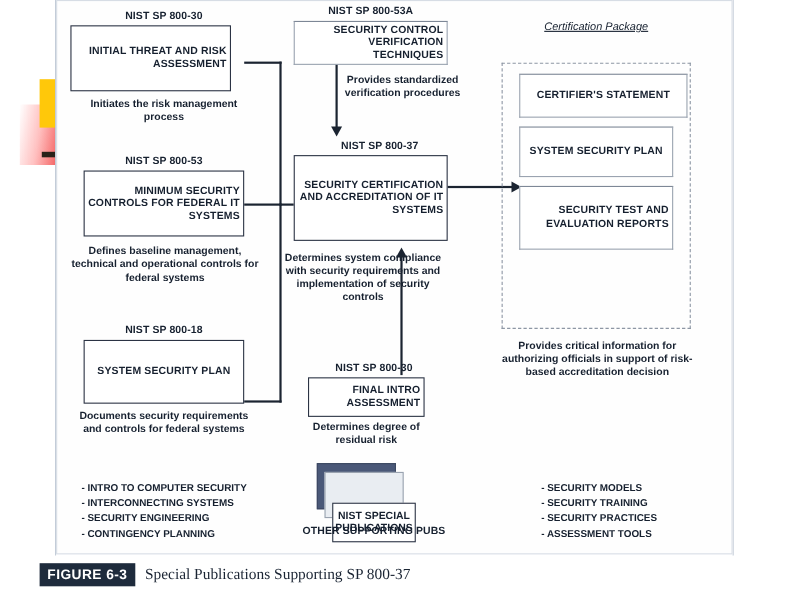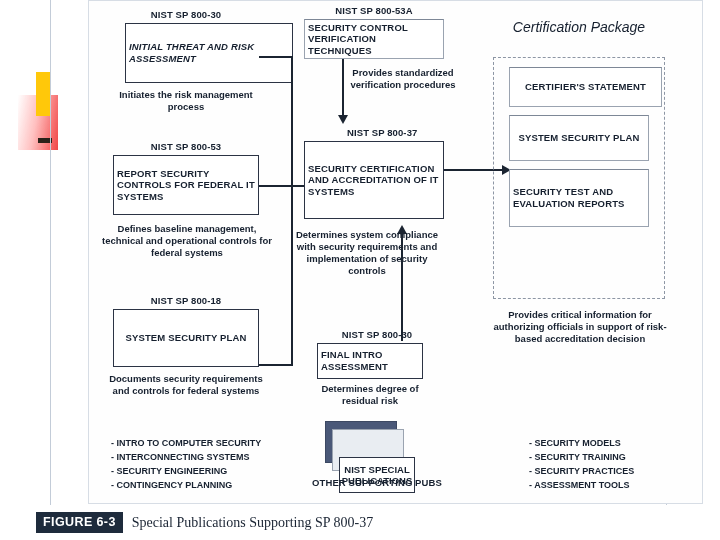--- a/index.html
+++ b/index.html
@@ -27,47 +27,47 @@
   .deco-vline{
     position:absolute;left:50px;top:0;width:1px;height:505px;background:#c3ccd8;
   }
   .deco-vline-r{
     position:absolute;left:666px;top:0;width:1px;height:505px;background:#c3ccd8;
   }
 
   
   #frame{
     position:absolute;left:51px;top:0px;width:615px;height:504px;
-    background:#fefefe;border:1px solid #d7dde5;box-sizing:border-box;margin-left:37px;
+    background:#fefefe;border:1px solid #d7dde5;box-sizing:border-box;
   }
 
   
   .cap{
     position:absolute;font-size:9.5px;font-weight:bold;letter-spacing:.1px;
     color:#16202f;text-align:center;white-space:nowrap;
   }
   .box{
     position:absolute;box-sizing:border-box;background:#ffffff;
     border:1.4px solid #2b3344;
-    display:flex;align-items:center;justify-content:center;text-align:left;
+    display:flex;align-items:center;justify-content:center;text-align:right;
     font-size:9.5px;font-weight:bold;line-height:1.22;letter-spacing:.15px;
     color:#16202f;padding:2px 3px;
   }
   .box.soft{border-color:#9aa3b0;border-top-color:#7d8796;}
   .note{
     position:absolute;font-size:9.5px;font-weight:bold;line-height:1.25;
     text-align:center;color:#16202f;
   }
   .bullets{
     position:absolute;font-size:9px;font-weight:bold;line-height:1.55;
     color:#16202f;white-space:nowrap;
   }
   .pkg-title{
-    position:absolute;font-style:italic;font-size:14px;font-weight:normal;
-    text-align:center;line-height:1.2;color:#16202f;
+    position:absolute;font-style:italic;font-size:10px;font-weight:normal;
+    text-align:center;line-height:1.2;color:#16202f;text-decoration:underline;
   }
   .dashbox{
     position:absolute;box-sizing:border-box;
     border:1.6px dashed #8d96a4;background:transparent;
   }
 
   
   .ln{position:absolute;background:#1b2431;}
   .lnh{height:2.2px;}
   .lnv{width:2.2px;}
@@ -113,25 +113,25 @@
 
   <div class="deco-red"></div>
   <div class="deco-yellow"></div>
   <div class="deco-dash"></div>
   <div class="deco-vline"></div>
   <div class="deco-vline-r"></div>
 
   <div id="frame">
 
     <div class="cap" style="left:22px;top:8px;width:150px;">NIST SP 800-30</div>
-    <div class="box" style="left:36px;top:22px;width:168px;height:60px;font-style:italic;">INITIAL THREAT AND RISK ASSESSMENT</div>
+    <div class="box" style="left:12px;top:22px;width:146px;height:60px;">INITIAL THREAT AND RISK ASSESSMENT</div>
     <div class="note" style="left:18px;top:88px;width:158px;">Initiates the risk management process</div>
 
     <div class="cap" style="left:22px;top:140px;width:150px;">NIST SP 800-53</div>
-    <div class="box" style="left:24px;top:154px;width:146px;height:60px;">REPORT SECURITY CONTROLS FOR FEDERAL IT SYSTEMS</div>
+    <div class="box" style="left:24px;top:154px;width:146px;height:60px;">MINIMUM SECURITY CONTROLS FOR FEDERAL IT SYSTEMS</div>
     <div class="note" style="left:10px;top:222px;width:176px;">Defines baseline management, technical and operational controls for federal systems</div>
 
     <div class="cap" style="left:22px;top:294px;width:150px;">NIST SP 800-18</div>
     <div class="box" style="left:24px;top:308px;width:146px;height:58px;">SYSTEM SECURITY PLAN</div>
     <div class="note" style="left:18px;top:372px;width:158px;">Documents security requirements and controls for federal systems</div>
 
     <div class="ln lnh" style="left:170px;top:55px;width:34px;"></div>
     <div class="ln lnv" style="left:202px;top:55px;height:310px;"></div>
     <div class="ln lnh" style="left:170px;top:363px;width:34px;"></div>
     <div class="ln lnh" style="left:170px;top:184px;width:34px;"></div>

